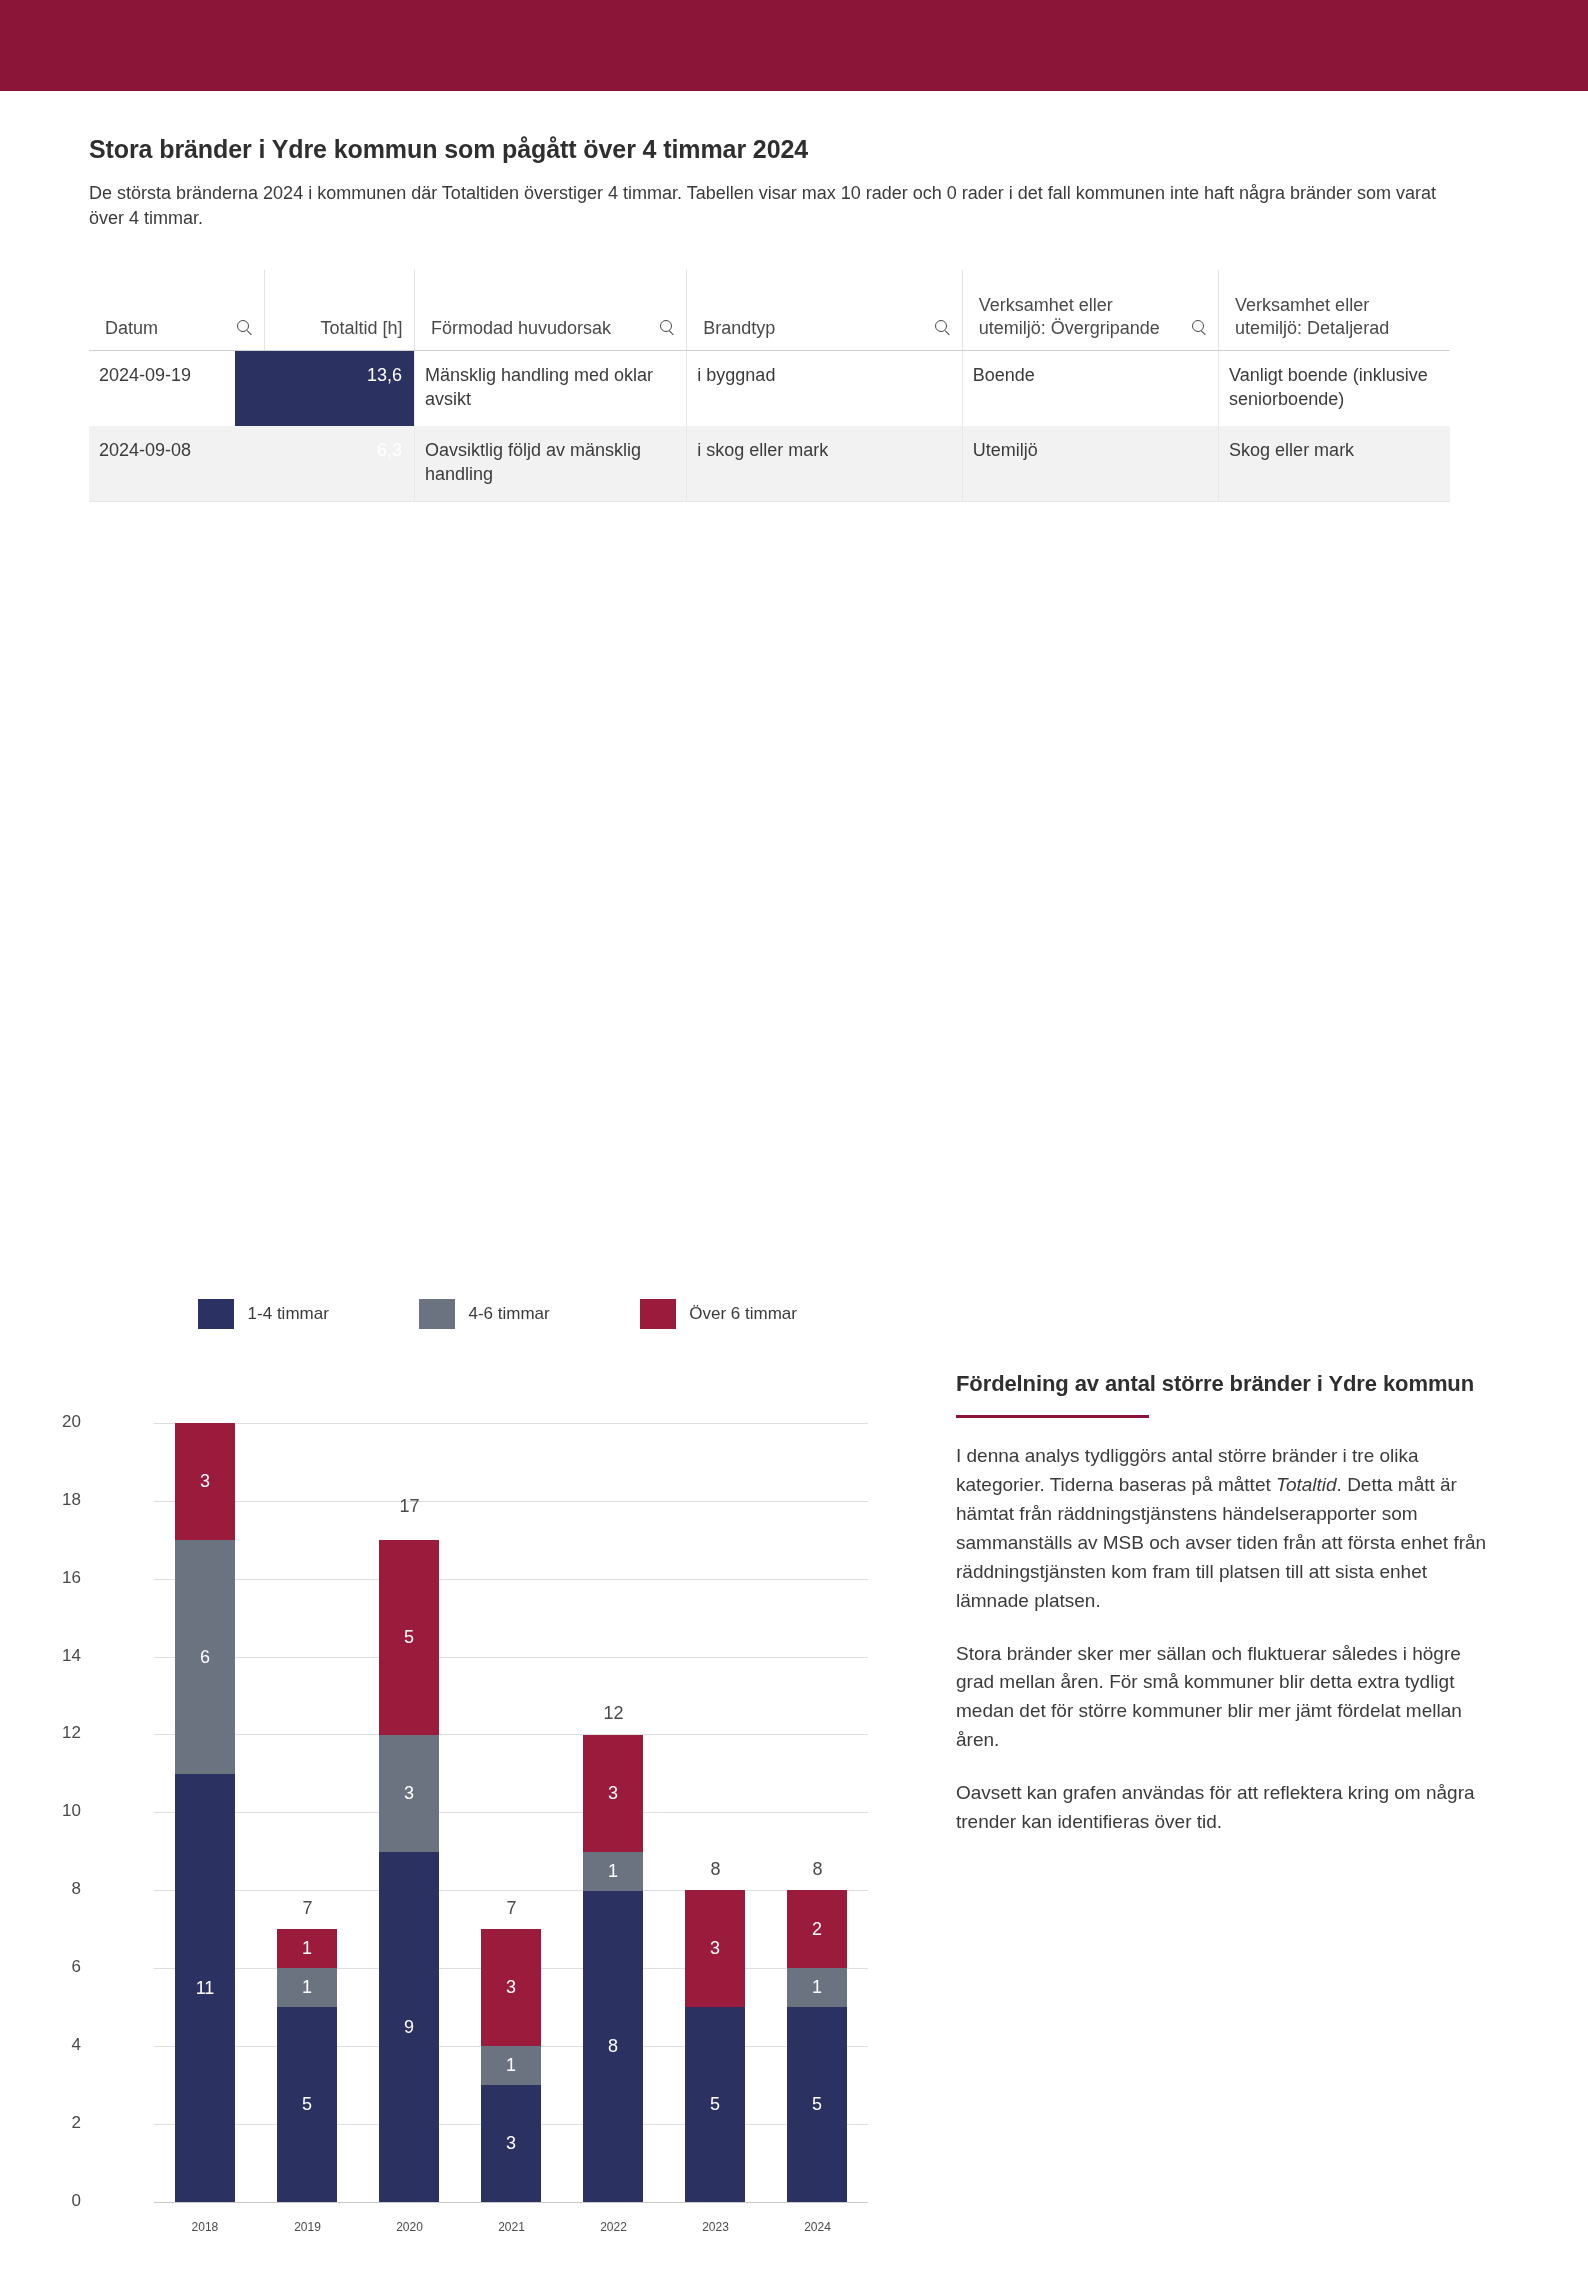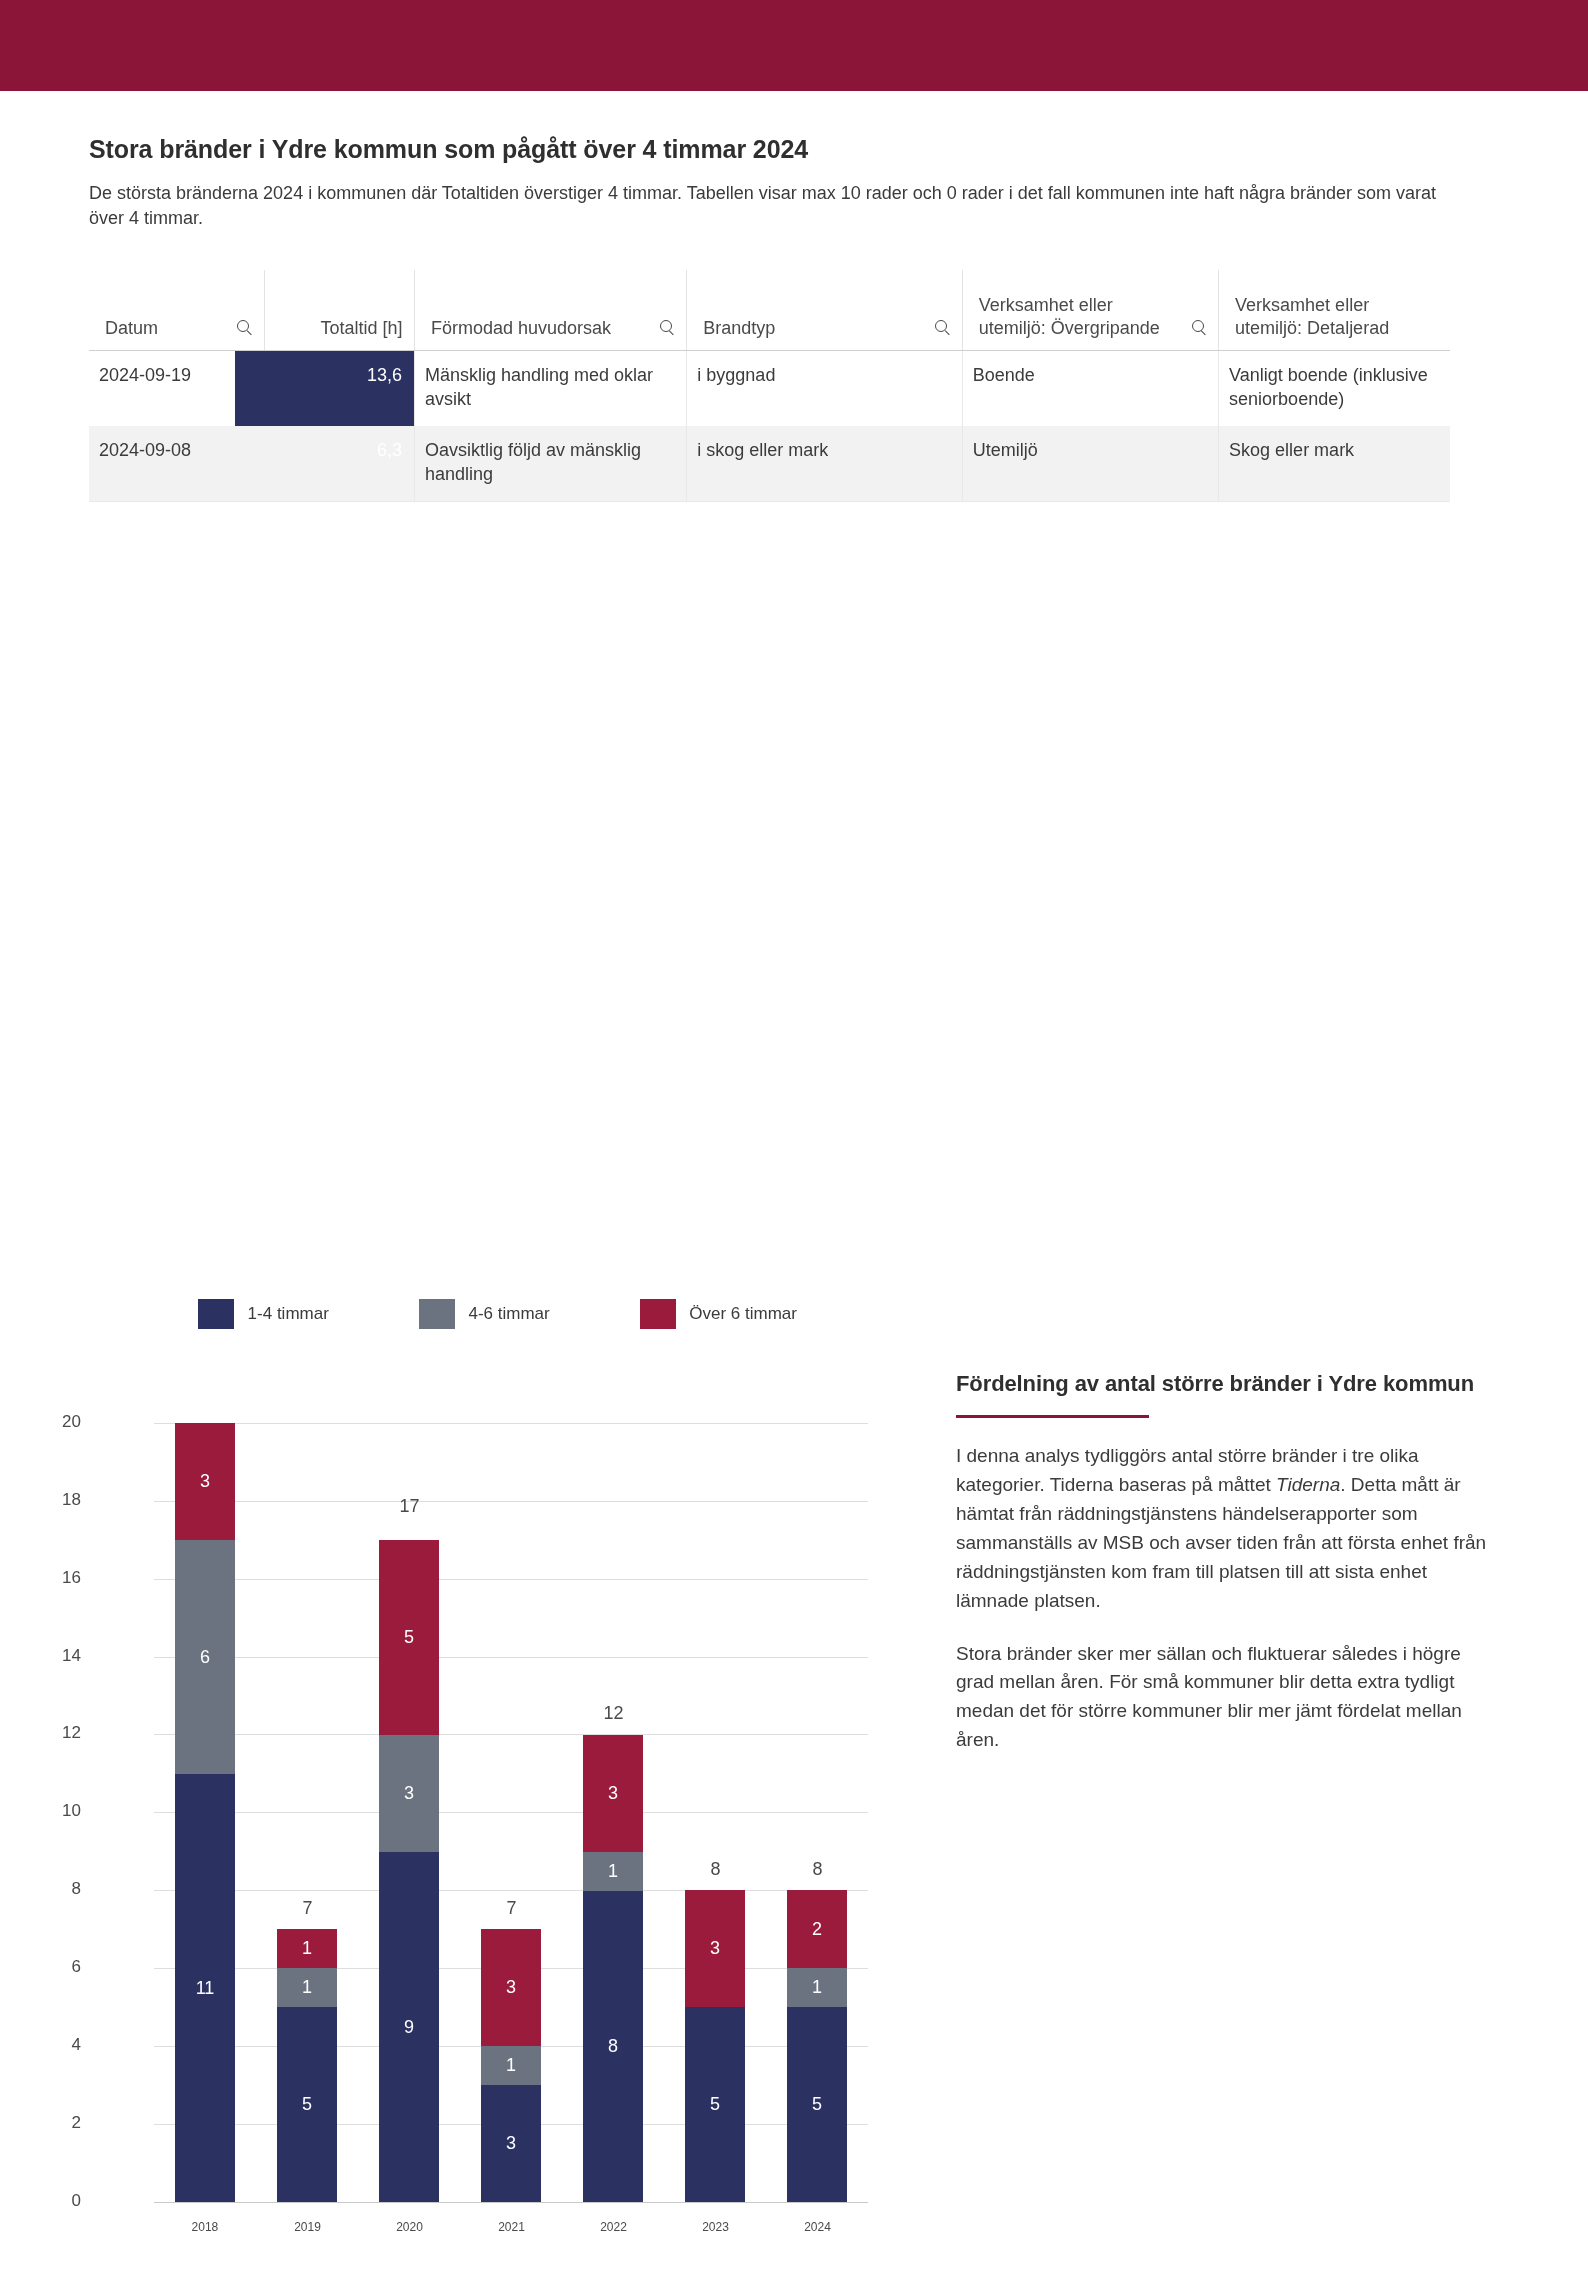--- a/index.html
+++ b/index.html
@@ -294,19 +294,20 @@
         <div class="xlabel" style="left: 406px;">2022</div>
         <div class="xlabel" style="left: 508px;">2023</div>
         <div class="xlabel" style="left: 610px;">2024</div>
       </div>
   </div>
 
   <div class="side">
     <h2>Fördelning av antal större bränder i Ydre kommun</h2>
     <div class="rule"></div>
     <div id="side-body">
-        <p><span>I denna analys tydliggörs antal större bränder i tre olika kategorier. Tiderna baseras på måttet </span><em>Tiderna</em><span>. Detta mått är hämtat från räddningstjänstens händelserapporter som sammanställs av MSB och avser tiden från att första enhet från räddningstjänsten kom fram till platsen till att sista enhet lämnade platsen.</span></p>
+        <p><span>I denna analys tydliggörs antal större bränder i tre olika kategorier. Tiderna baseras på måttet </span><em>Totaltid</em><span>. Detta mått är hämtat från räddningstjänstens händelserapporter som sammanställs av MSB och avser tiden från att första enhet från räddningstjänsten kom fram till platsen till att sista enhet lämnade platsen.</span></p>
         <p><span>Stora bränder sker mer sällan och fluktuerar således i högre grad mellan åren. För små kommuner blir detta extra tydligt medan det för större kommuner blir mer jämt fördelat mellan åren.</span></p>
+        <p><span>Oavsett kan grafen användas för att reflektera kring om några trender kan identifieras över tid.</span></p>
       </div>
   </div>
 
 </div>
 
 
 </body></html>

